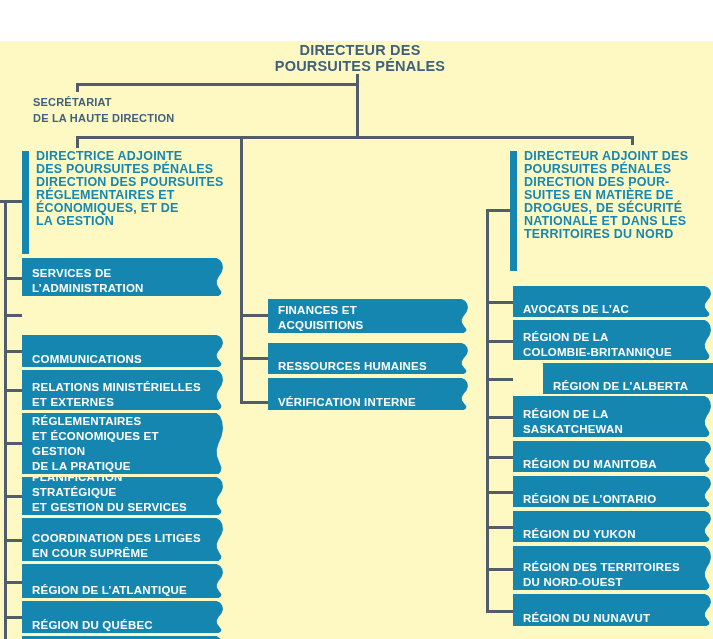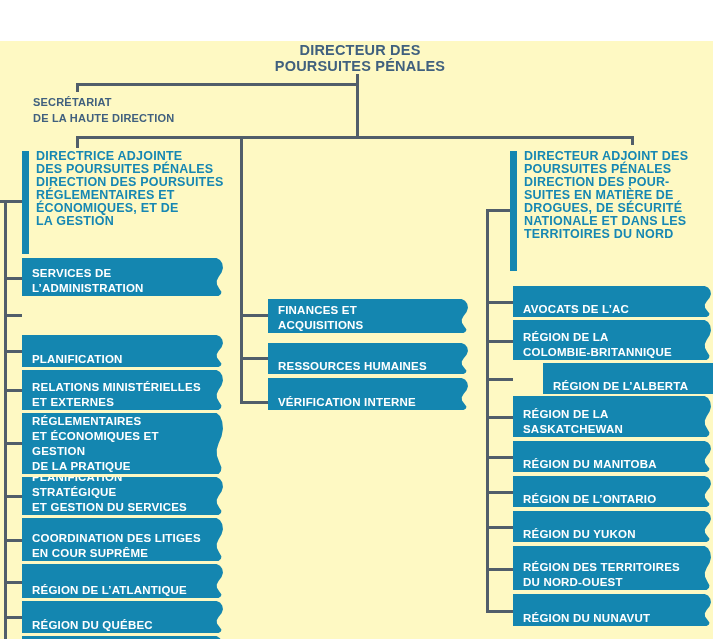--- a/index.html
+++ b/index.html
@@ -98,21 +98,21 @@
 SUITES EN MATIÈRE DE
 DROGUES, DE SÉCURITÉ
 NATIONALE ET DANS LES
 TERRITOIRES DU NORD</div>
 
   <div class="node" style="left:22px;top:217px;width:201px;height:38px">
       <span class="node-label">SERVICES DE
 L’ADMINISTRATION</span>
     </div>
   <div class="node" style="left:22px;top:294px;width:201px;height:32px">
-      <span class="node-label">PLANIFICATION</span>
+      <span class="node-label">COMMUNICATIONS</span>
     </div>
   <div class="node" style="left:22px;top:329px;width:201px;height:40px">
       <span class="node-label">RELATIONS MINISTÉRIELLES
 ET EXTERNES</span>
     </div>
   <div class="node" style="left:22px;top:372px;width:201px;height:61px">
       <span class="node-label">POURSUITES RÉGLEMENTAIRES
 ET ÉCONOMIQUES ET GESTION
 DE LA PRATIQUE</span>
     </div>

